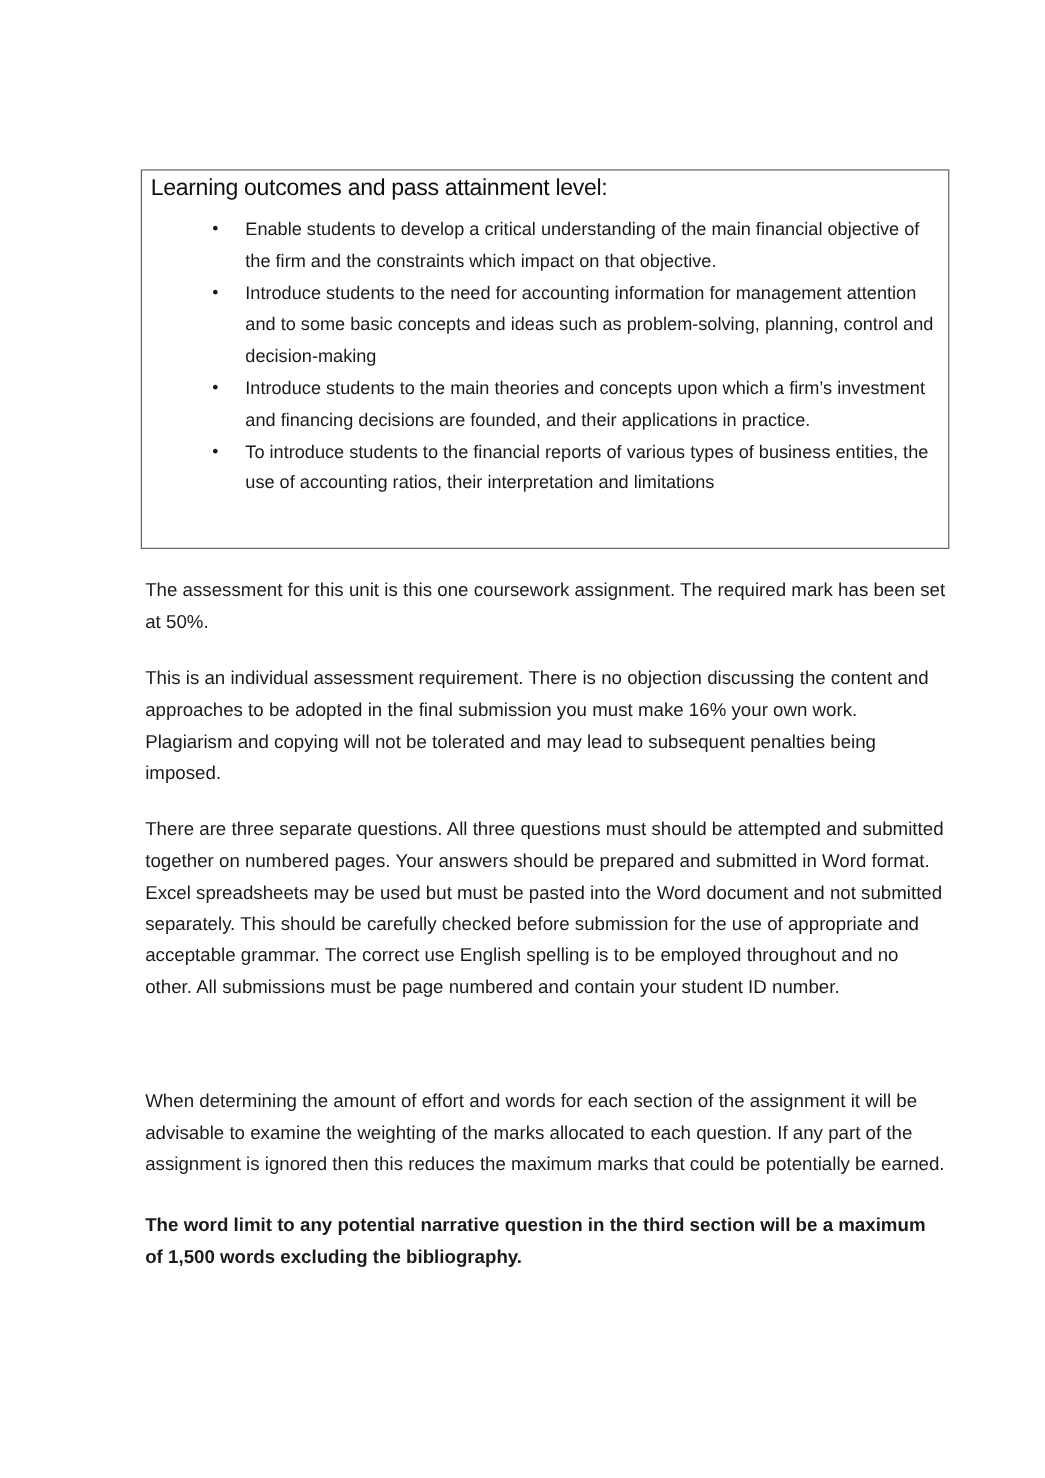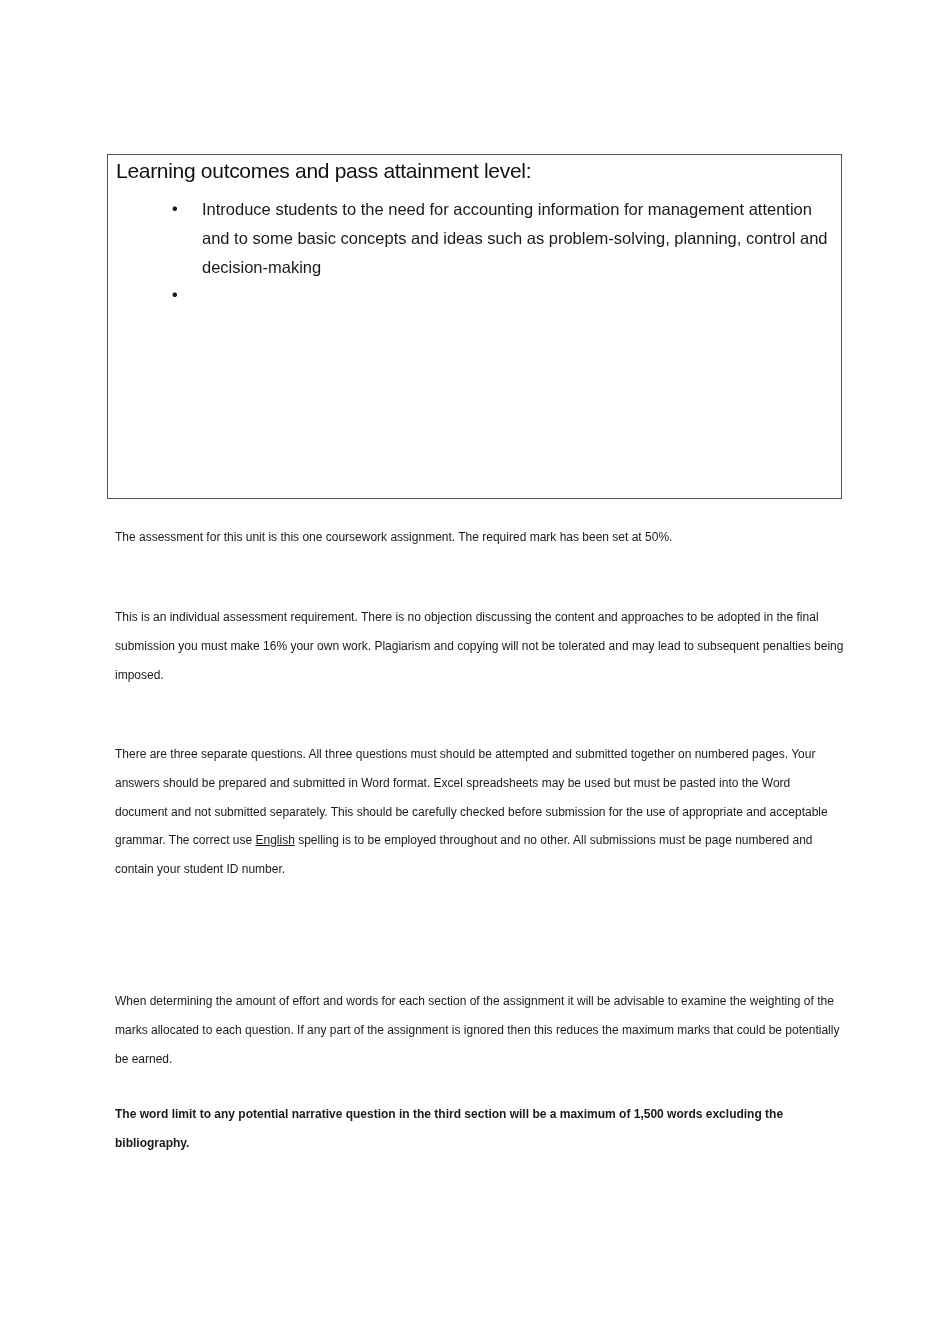--- a/index.html
+++ b/index.html
@@ -1,45 +1,48 @@
 <!DOCTYPE html>
 <html><head>
 <meta charset="utf-8">
 <style>
   html, body { margin: 0; padding: 0; background: #ffffff; }
   body { width: 950px; height: 1344px; position: relative; overflow: hidden;
          font-family: "Liberation Sans", sans-serif; color: #1a1a1a; }
-  .box { position: absolute; left: 107px; top: 154px; width: 735px; height: 345px;
+  .box { position: absolute; left: 128px; top: 154px; width: 735px; height: 345px;
          border: 1px solid #555; box-sizing: border-box; }
   .box-title { position: absolute; left: 8px; top: 4px; font-size: 21px; color: #111;
                letter-spacing: -0.3px; }
   .outcomes { position: absolute; left: 0; top: 40px; margin: 0; padding: 0; list-style: none; }
   .outcome { position: relative; padding-left: 94px; font-size: 16.5px; line-height: 28.8px; width: 640px; }
   .bullet { position: absolute; left: 64px; top: 0; font-size: 16px; }
-  .para { position: absolute; left: 115px; width: 730px; font-size: 12px; line-height: 28.8px; margin: 0; }
-  .u { text-decoration: underline; }
+  .para { position: absolute; left: 132px; width: 730px; font-size: 17px; line-height: 28.8px; margin: 0; }
+  .u { }
 </style>
 </head>
 <body>
 
 <div class="box">
   <div class="box-title">Learning outcomes and pass attainment level:</div>
   <ul class="outcomes">
     <li class="outcome">
       <span class="bullet">•</span>
+      <span>Enable students to develop a critical understanding of the main financial objective of the firm and the constraints which impact on that objective.</span>
     </li>
     <li class="outcome">
       <span class="bullet">•</span>
       <span>Introduce students to the need for accounting information for management attention and to some basic concepts and ideas such as problem-solving, planning, control and decision-making</span>
     </li>
     <li class="outcome">
       <span class="bullet">•</span>
+      <span>Introduce students to the main theories and concepts upon which a firm’s investment and financing decisions are founded, and their applications in practice.</span>
     </li>
     <li class="outcome">
       <span class="bullet">•</span>
+      <span>To introduce students to the financial reports of various types of business entities, the use of accounting ratios, their interpretation and limitations</span>
     </li>
   </ul>
 </div>
 
 <p class="para" style="top:523px;">The assessment for this unit is this one coursework assignment. The required mark has been set at 50%.</p>
 
 <p class="para" style="top:603px;">This is an individual assessment requirement. There is no objection discussing the content and approaches to be adopted in the final submission you must make 16% your own work. Plagiarism and copying will not be tolerated and may lead to subsequent penalties being imposed.</p>
 
 <p class="para" style="top:740px;"><span>There are three separate questions. All three questions must should be attempted and submitted together on numbered pages. Your answers should be prepared and submitted in Word format. Excel spreadsheets may be used but must be pasted into the Word document and not submitted separately. This should be carefully checked before submission for the use of appropriate and acceptable grammar. The correct use </span><span class="u">English</span><span> spelling is to be employed throughout and no other. All submissions must be page numbered and contain your student ID number.</span></p>
 

